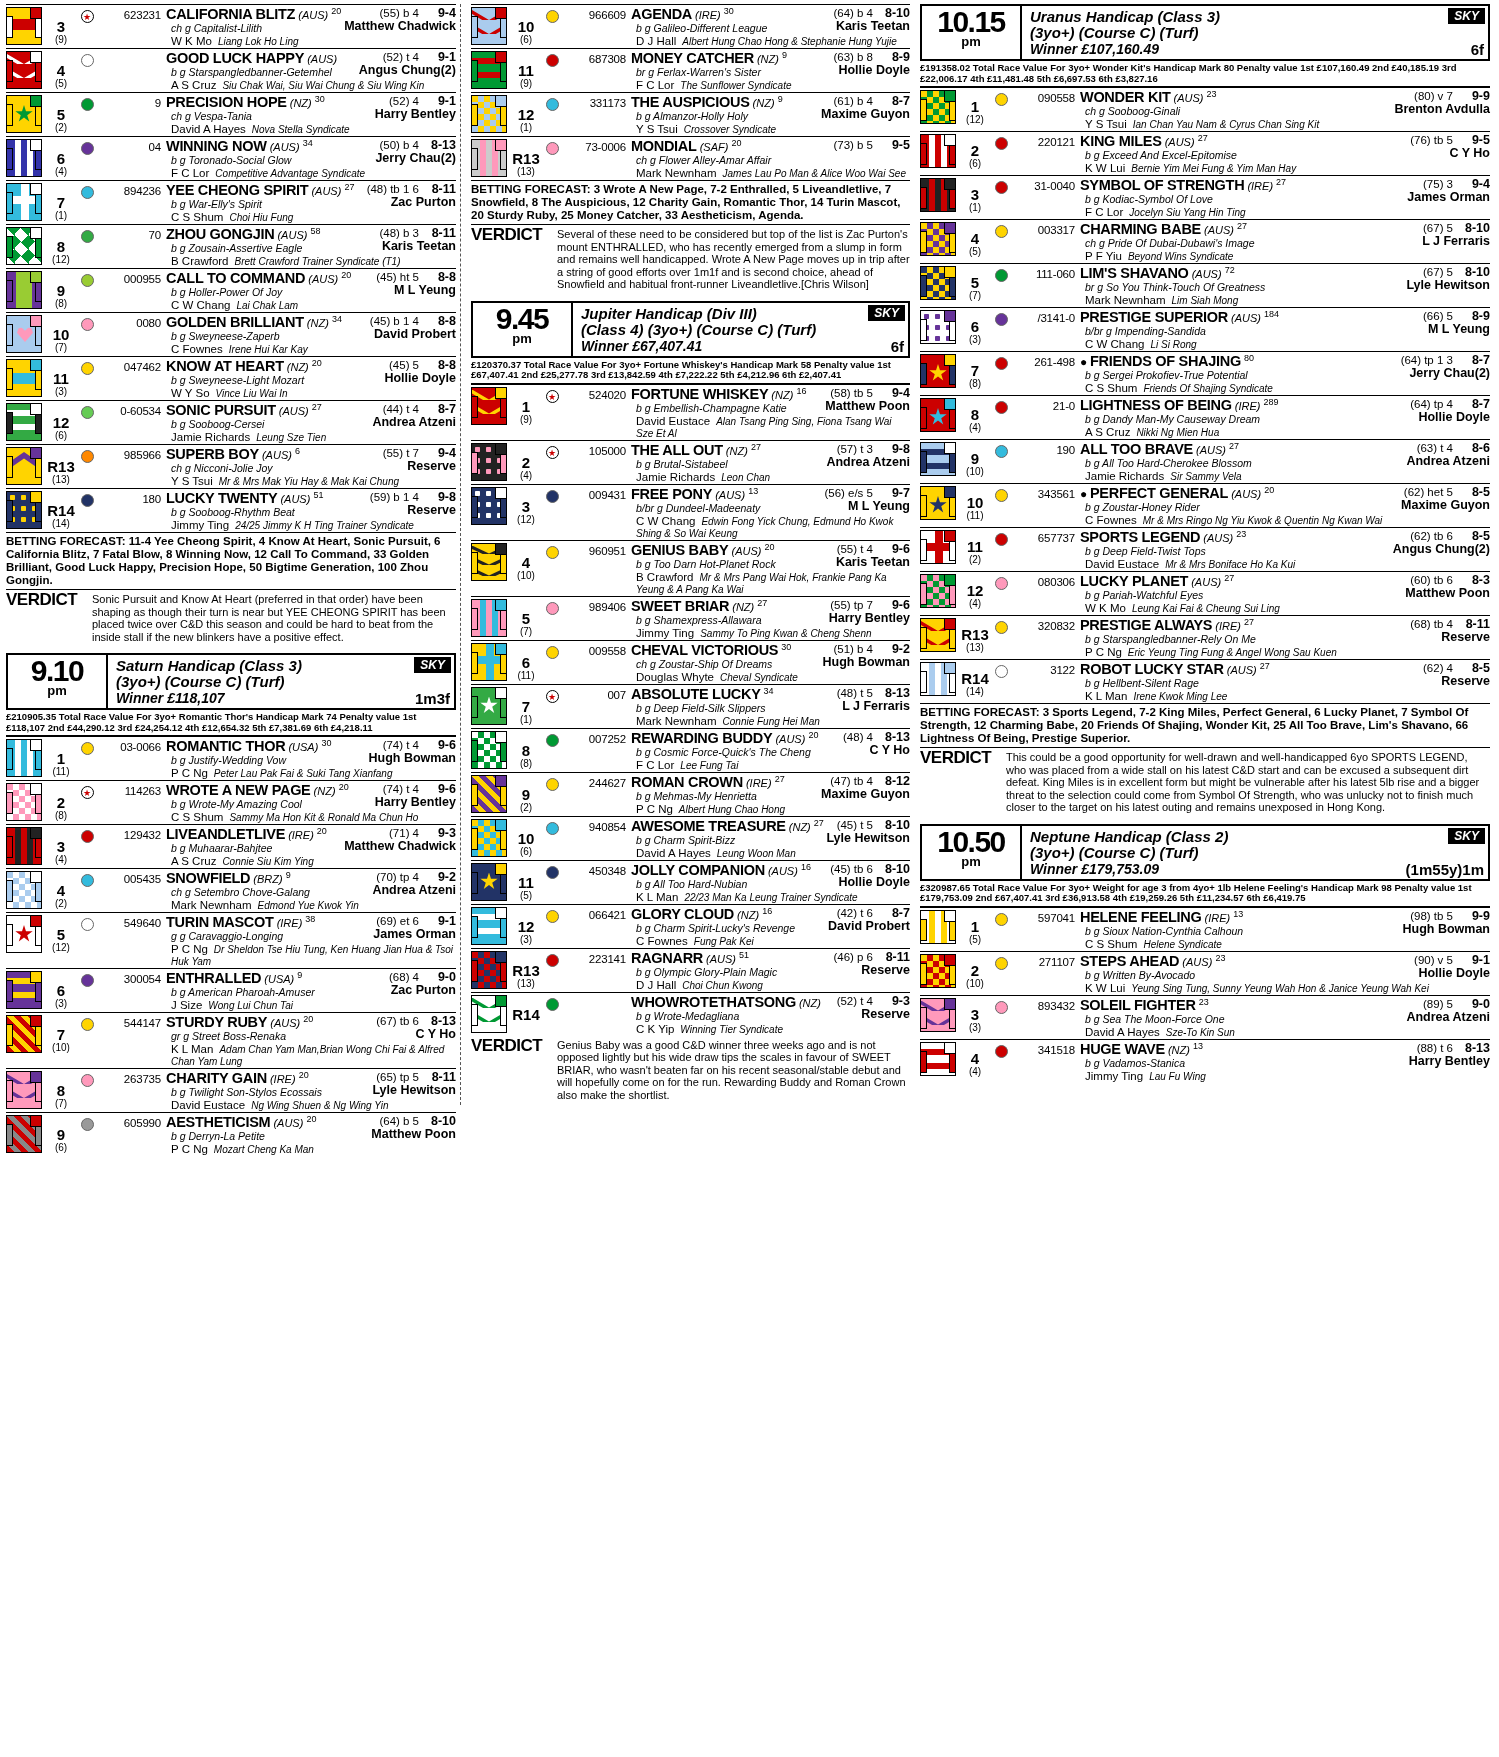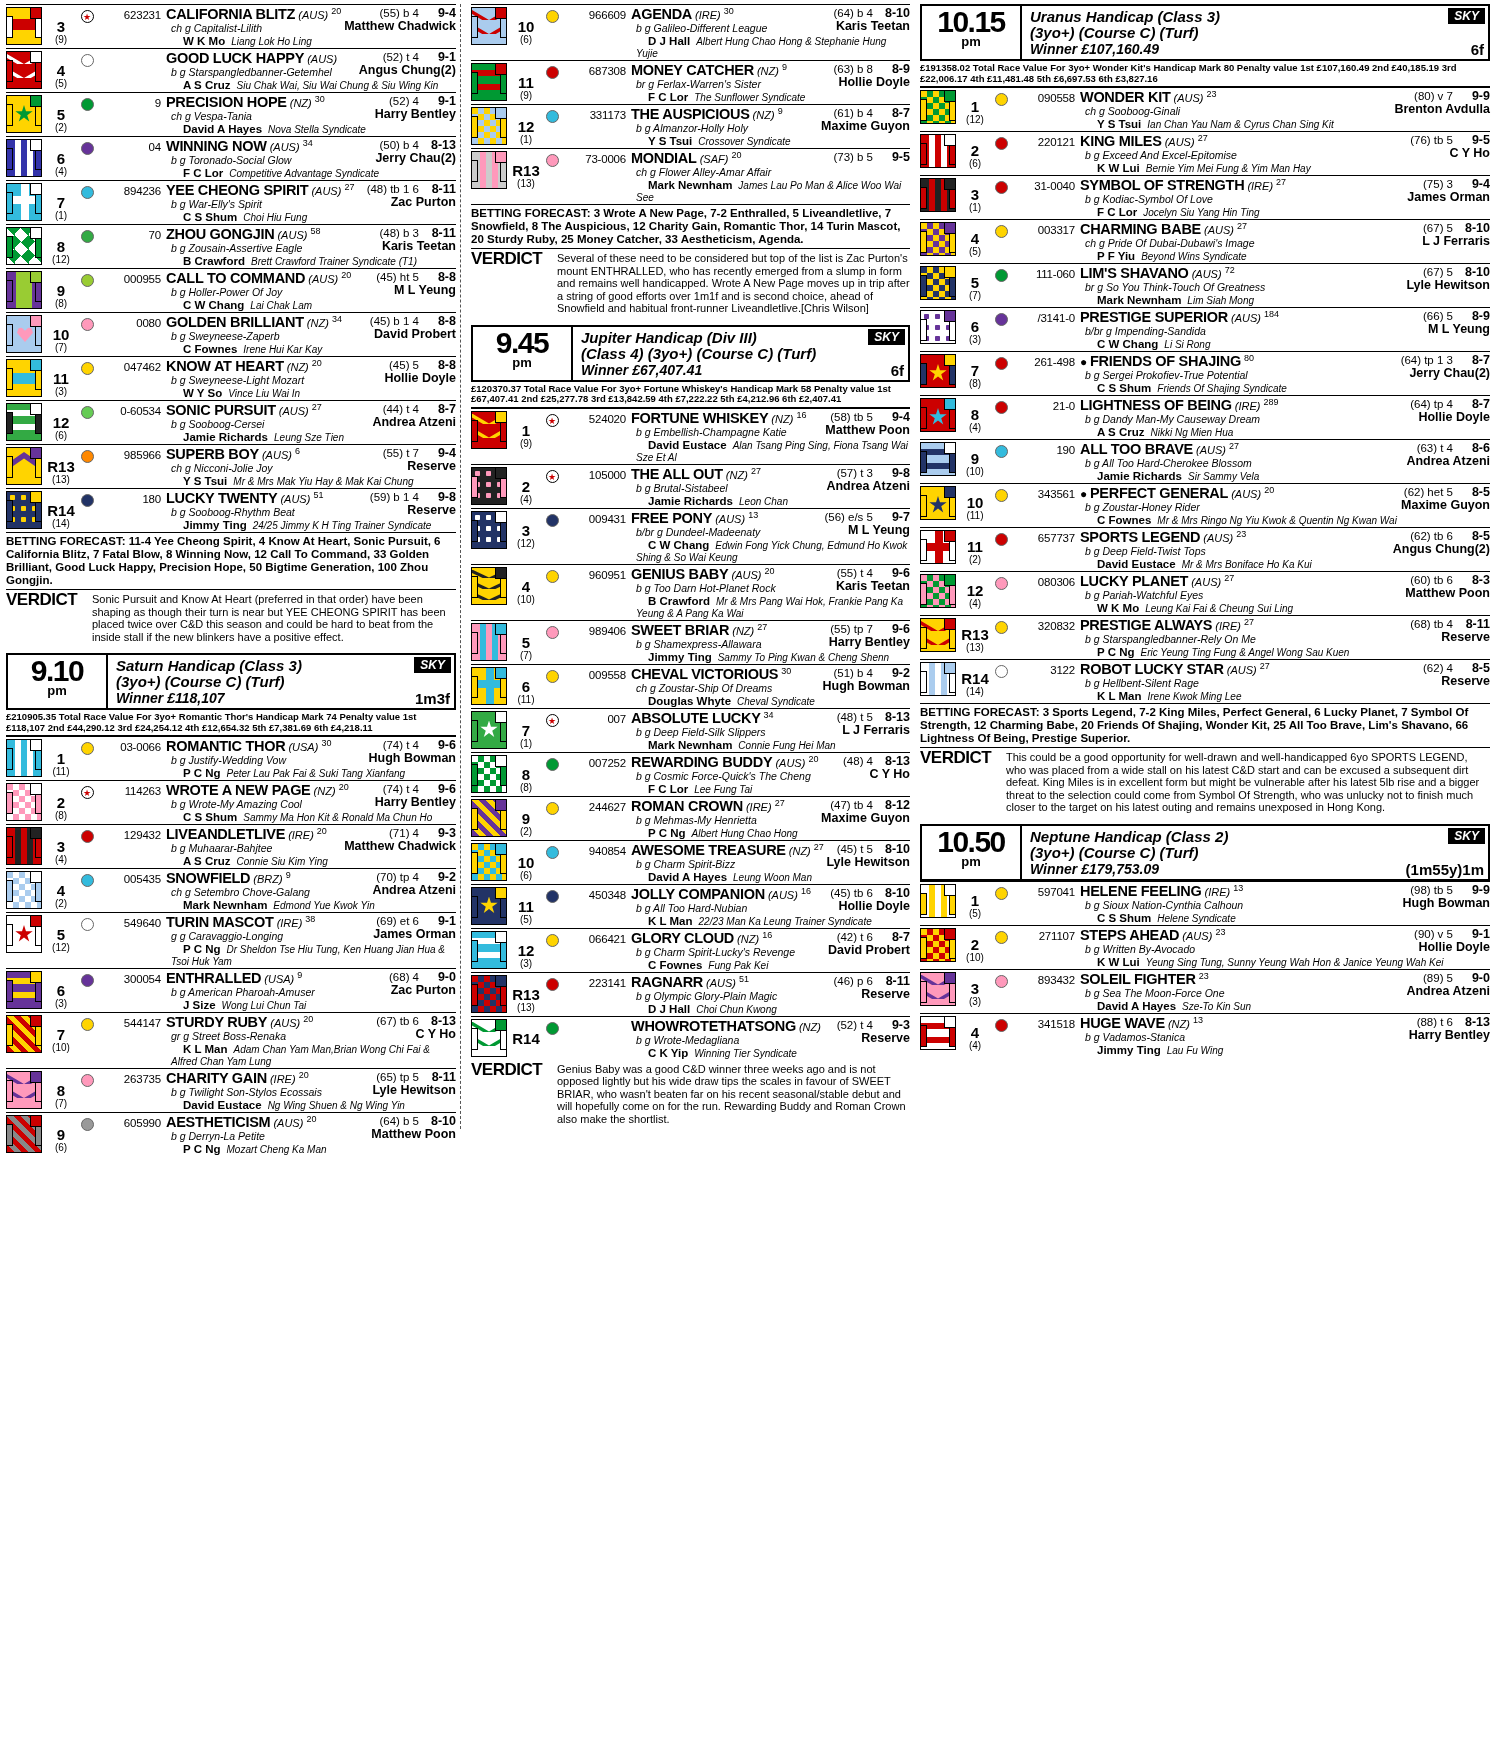--- a/index.html
+++ b/index.html
@@ -33,21 +33,21 @@
   .line1 { display:flex; align-items:baseline;}
   .form { font-size:11.5px; letter-spacing:-0.2px; width:66px; text-align:right; flex:0 0 66px; padding-right:5px;}
   .hname { font-weight:bold; font-size:14.5px; letter-spacing:-0.3px;}
   .hcountry { font-size:11px; font-style:italic; font-weight:normal;}
   .hage { font-size:9px; vertical-align:super;}
   .rt { position:absolute; right:0; top:0; text-align:right;}
   .wt { font-size:11.5px;}
   .rating { font-weight:bold; font-size:12.5px; display:inline-block; min-width:34px; text-align:right;}
   .line2 { font-style:italic; font-size:10.5px; padding-left:71px; margin-top:0px;}
   .line3 { padding-left:71px; font-size:11px; margin-top:1px;}
-  .trainer { font-weight:bold; font-size:11.5px;margin-left:12px;}
+  .trainer { font-weight:normal; font-size:11.5px;}
   .owner { font-style:italic; font-size:10px; padding-left:6px;}
   .jockey { font-weight:bold; font-size:12.5px; text-align:right; position:absolute; right:0; top:13px;}
 
   
   .forecast { border-top:1px solid #000; border-bottom:1px solid #000; padding:2px 0; font-size:11.5px; font-weight:bold; line-height:13px;}
   .verdict { padding:3px 0 4px 0; font-size:11px; line-height:12.5px; display:flex;}
   .verdict .vlabel { font-weight:bold; font-size:17px; letter-spacing:-0.5px; flex:0 0 86px; padding-top:1px;}
   .overweight { font-size:10.5px; line-height:12px; padding:2px 0;}
 
   
@@ -1524,20 +1524,21 @@
           <div class="pm">pm</div>
         </div>
         <div class="rh-info">
           <div class="sky">SKY</div>
           <div class="rtitle">Neptune Handicap (Class 2)</div>
           <div class="rsub">(3yo+) (Course C) (Turf)</div>
           <div class="rwin">Winner £179,753.09</div>
           <div class="dist">(1m55y)1m</div>
         </div>
       </div>
+      <div class="racemeta">£320987.65 Total Race Value For 3yo+ Weight for age 3 from 4yo+ 1lb Helene Feeling's Handicap Mark 98 Penalty value 1st £179,753.09 2nd £67,407.41 3rd £36,913.58 4th £19,259.26 5th £11,234.57 6th £6,419.75</div>
       <div id="list-5">
           <div class="runner">
             <div class="silk">
               <div class="silkbox">
                 <div class="s-bg" style="background:#ffffff"></div>
                 <div class="stripe-v" style="left:8px;background:#ffd400"></div>
                 <div class="stripe-v" style="left:20px;background:#ffd400"></div>
                 <div class="sleeve-l" style="background:#ffd400"></div>
                 <div class="sleeve-r" style="background:#ffd400"></div>
                 <div class="cap" style="background:#ffffff"></div>

